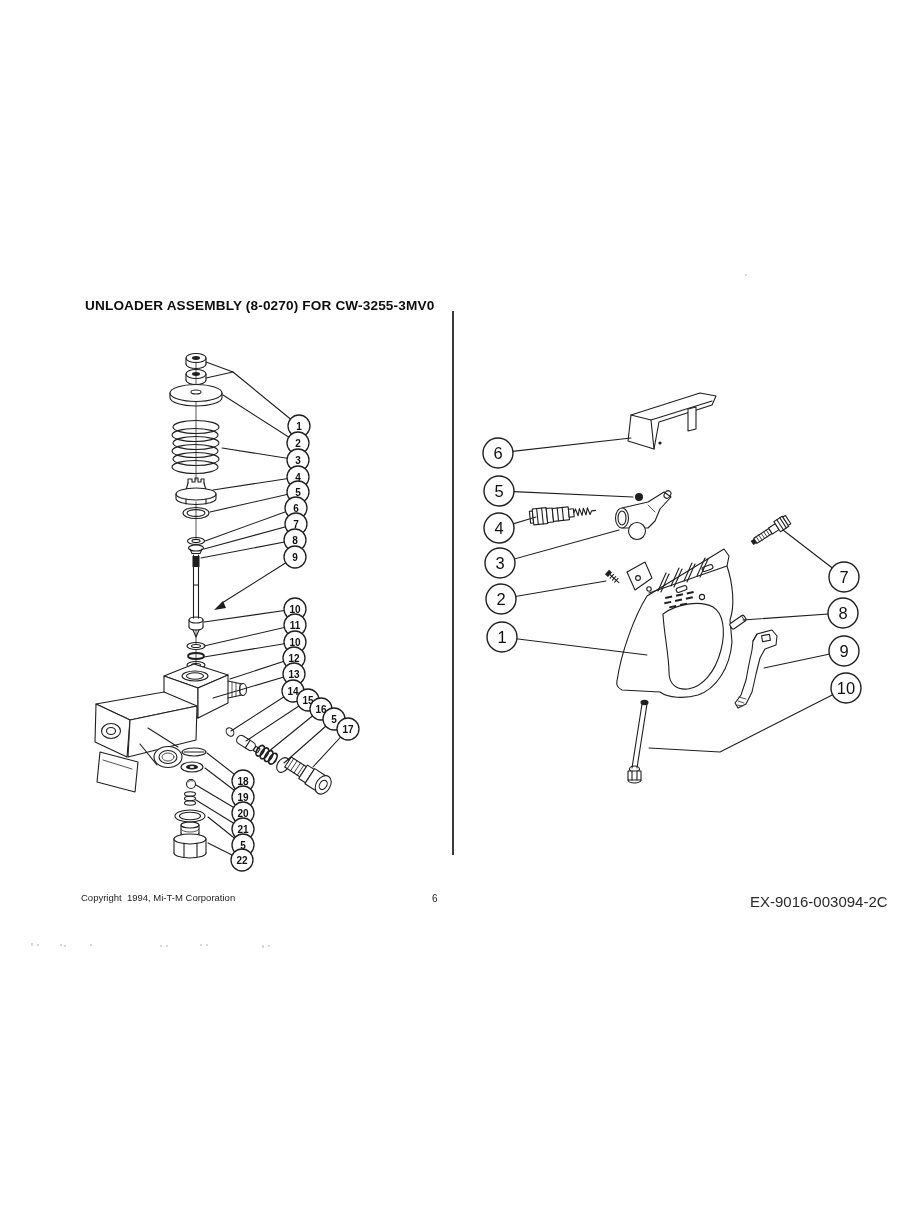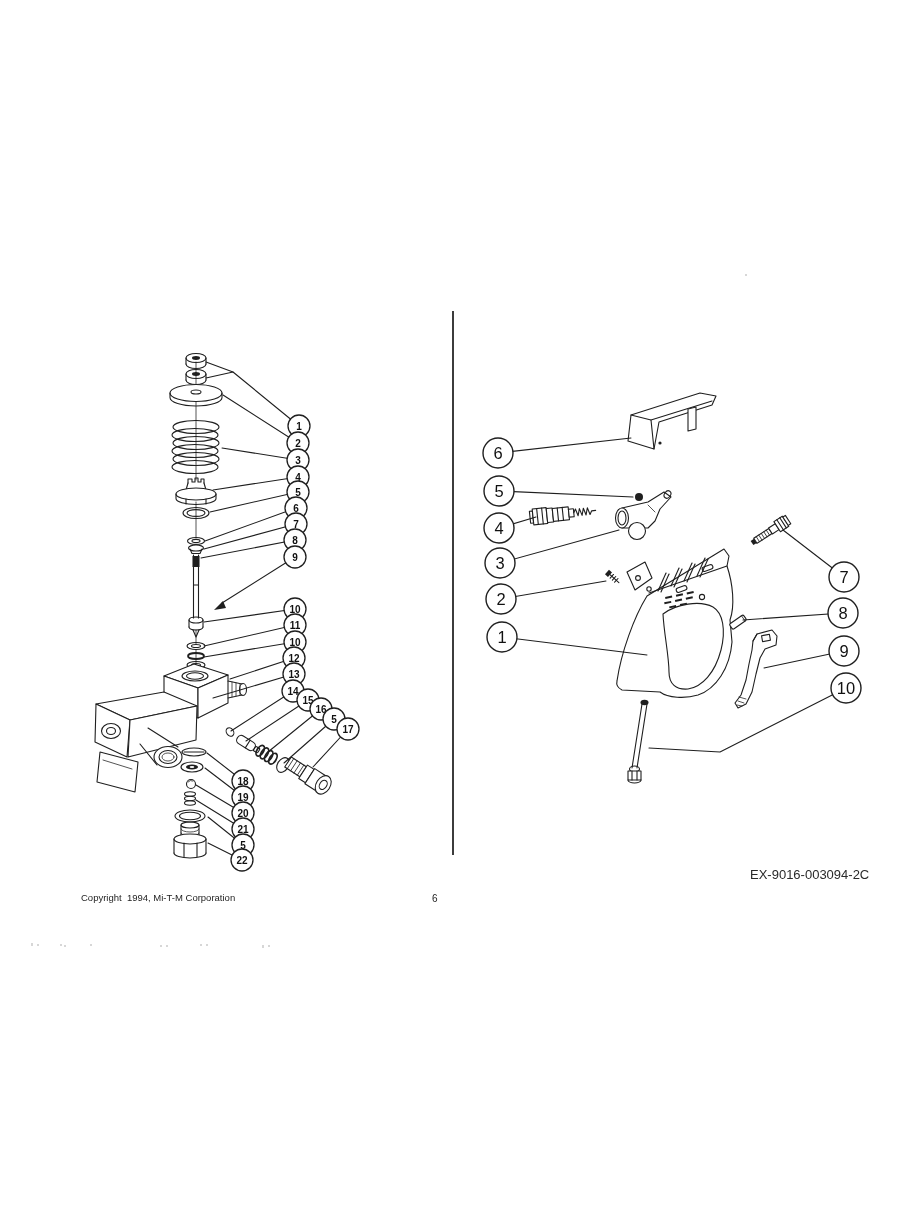--- a/index.html
+++ b/index.html
@@ -6,36 +6,37 @@
   .page{position:relative;width:906px;height:1208px;background:#ffffff;overflow:hidden;
         font-family:"Liberation Sans",sans-serif;}
   .diagram-title{position:absolute;font-weight:700;font-size:13.6px;color:#0d0d0d;
         white-space:pre;letter-spacing:.15px;}
   #title-unloader{left:85px;top:298px;}
   #title-gun{left:499px;top:301px;}
   .divider{position:absolute;left:452px;top:311px;width:1.6px;height:544px;background:#3c3c3c;}
   .footer-text{position:absolute;font-size:9.5px;color:#1d1d1d;white-space:pre;}
   #footer-copyright{left:60px;top:892px;margin-left:21px;}
   #footer-page{left:432px;top:893px;font-size:10px;}
-  #footer-code{left:750px;top:867px;font-size:13px;color:#2a2a2a;}
+  #footer-code{left:750px;top:893px;font-size:15px;color:#2a2a2a;}
   svg.art{position:absolute;left:0;top:0;}
   .ln{fill:none;stroke:#1f1f1f;stroke-width:1.1;stroke-linecap:round;stroke-linejoin:round;}
   .lnthin{fill:none;stroke:#2a2a2a;stroke-width:.8;stroke-linecap:round;}
   .lnbold{fill:none;stroke:#1f1f1f;stroke-width:1.8;stroke-linecap:round;}
   .fl{fill:#1f1f1f;stroke:none;}
   .wfl{fill:#ffffff;stroke:#1f1f1f;stroke-width:1.1;stroke-linejoin:round;}
   .callout-circle{fill:#ffffff;stroke:#1f1f1f;}
   .cn{fill:#111;font-family:"Liberation Sans",sans-serif;text-anchor:middle;}
   .speck{fill:#bdbdbd;}
 </style>
 </head>
 <body>
 
 <div class="page">
 
+  <div class="diagram-title" id="title-unloader">UNLOADER ASSEMBLY (8-0270) FOR CW-3255-3MV0</div>
 
   <div class="divider"></div>
 
   <svg class="art" width="906" height="1208" viewBox="0 0 906 1208">
 
     <g>
 
       <g>
         <line class="lnthin" x1="196" y1="362" x2="196" y2="388"></line>
         <line class="lnthin" x1="196" y1="402" x2="196" y2="480"></line>

